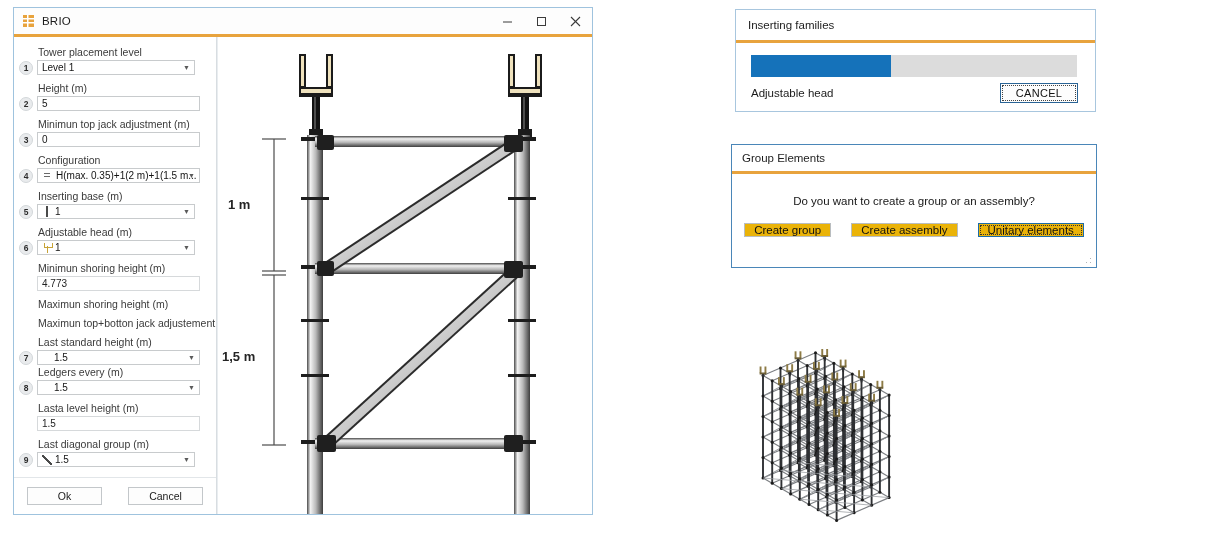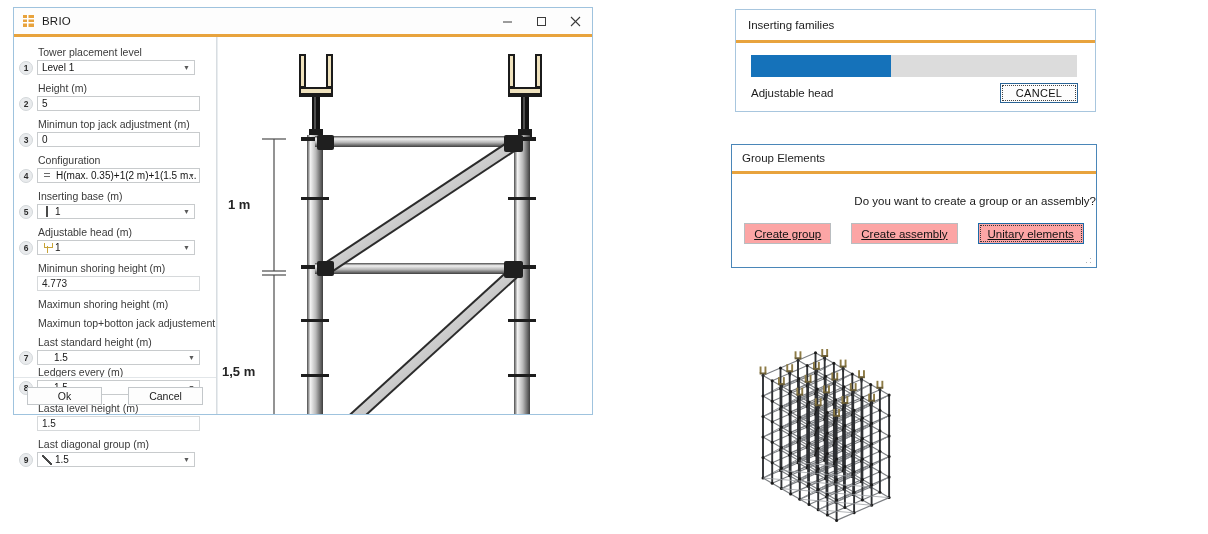--- a/index.html
+++ b/index.html
@@ -10,21 +10,21 @@
     font-size:11px;
     color:#1a1a1a;
     position:relative;
     overflow:hidden;
     -webkit-font-smoothing:antialiased;
   }
   .abs{position:absolute;}
 
   
   #brio-window{
-    left:13px;top:7px;width:580px;height:408px;
+    left:13px;top:7px;width:580px;height:508px;
     background:#ffffff;
     border:1px solid #9fc3de;
     box-sizing:border-box;
     box-shadow:0 0 0 1px rgba(255,255,255,0.6);
   }
   #brio-titlebar{
     height:26px;width:100%;
     background:#fdfdfd;
     display:flex;align-items:center;
     box-sizing:border-box;
@@ -170,33 +170,32 @@
     left:731px;top:144px;width:366px;height:124px;
     background:#ffffff;border:1px solid #4a86b8;
     box-sizing:border-box;
   }
   #group-title{
     height:26px;display:flex;align-items:center;
     font-size:11.5px;color:#1d1d1d;padding-left:10px;
     box-sizing:border-box;
   }
   #group-question{
-    text-align:right;font-size:11.5px;color:#171717;
+    text-align:center;font-size:11.5px;color:#171717;
     margin-top:21px;
   }
   #group-buttons{
     display:flex;justify-content:center;gap:20px;margin-top:16px;
   }
   .gbtn{
-    height:21px;box-sizing:border-box;
-    border:1px solid #b9bdc0;background:#fca5a5;
+    height:14px;box-sizing:border-box;
+    border:1px solid #b9bdc0;background:#eab308;
     font-size:11.5px;color:#111;
     display:flex;align-items:center;justify-content:center;
     padding:0 9px;
-    text-decoration:underline;
   }
   .gbtn.focused{
     border:1px solid #1b6ba8;
     outline:1px dotted #333;outline-offset:-3px;
   }
   #group-resize{
     position:absolute;right:3px;bottom:2px;width:8px;height:8px;
     background:
       radial-gradient(circle,#b0b4b7 40%,transparent 42%) 0 4px/3px 3px,
       radial-gradient(circle,#b0b4b7 40%,transparent 42%) 4px 4px/3px 3px,
@@ -444,21 +443,21 @@
         </g>
 
         <g stroke="#4b4b4b" stroke-width="1.2">
           <line x1="56" y1="238" x2="56" y2="408"></line>
           <line x1="44" y1="238" x2="68" y2="238"></line>
           <line x1="44" y1="408" x2="68" y2="408"></line>
         </g>
       </svg>
 
       <div class="abs" style="left:10px;top:160px;font-size:13px;font-weight:bold;color:#242424;">1 m</div>
-      <div class="abs" style="left:4px;top:327px;font-size:13px;font-weight:bold;color:#242424;">1,5 m</div>
+      <div class="abs" style="left:4px;top:312px;font-size:13px;font-weight:bold;color:#242424;">1,5 m</div>
     </div>
   </div>
 </div>
 
 <div class="abs" id="insert-dialog">
   <div id="insert-title">Inserting families</div>
   <div class="accentbar"></div>
   <div id="insert-inner">
     <div id="progress-track" style="background: rgb(220, 220, 220);">
       <div id="progress-fill" style="width: 43%; background: rgb(21, 114, 186);"></div>

